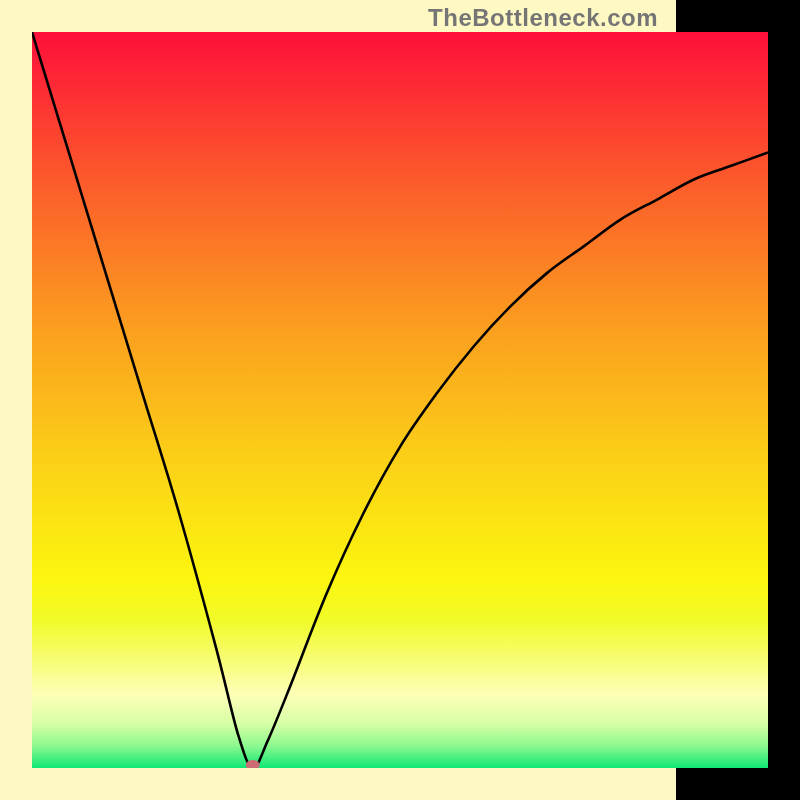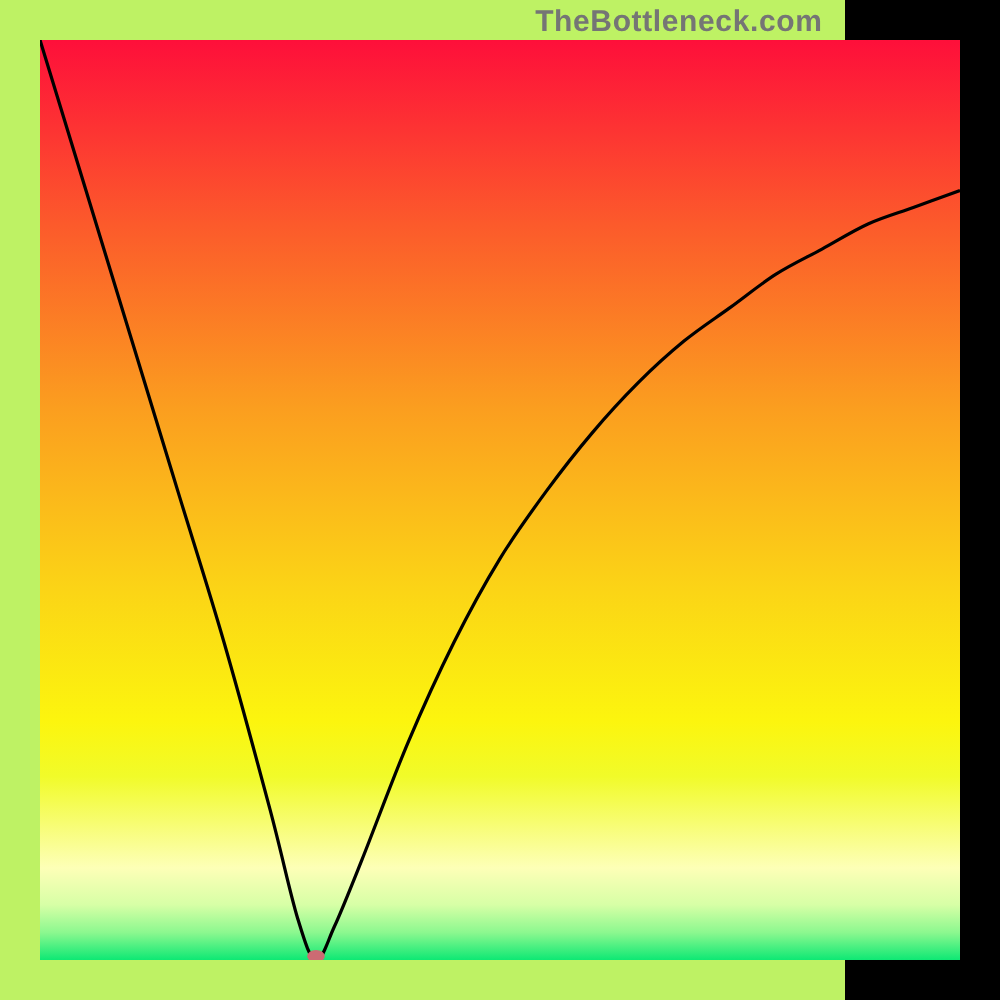--- a/index.html
+++ b/index.html
@@ -8,21 +8,21 @@
     width: 800px;
     height: 800px;
     background: #000;
     font-family: Arial, Helvetica, sans-serif;
     overflow: hidden;
   }
   .frame {
     position: relative;
     width: 676px;
     height: 800px;
-    background: #bef264;
+    background: #fef9c3;
   }
   .watermark {
     position: absolute;
     top: 4px;
     right: 18px;
     color: #757575;
     font-size: 24px;
     font-weight: 600;
     letter-spacing: 0.5px;
     z-index: 5;

